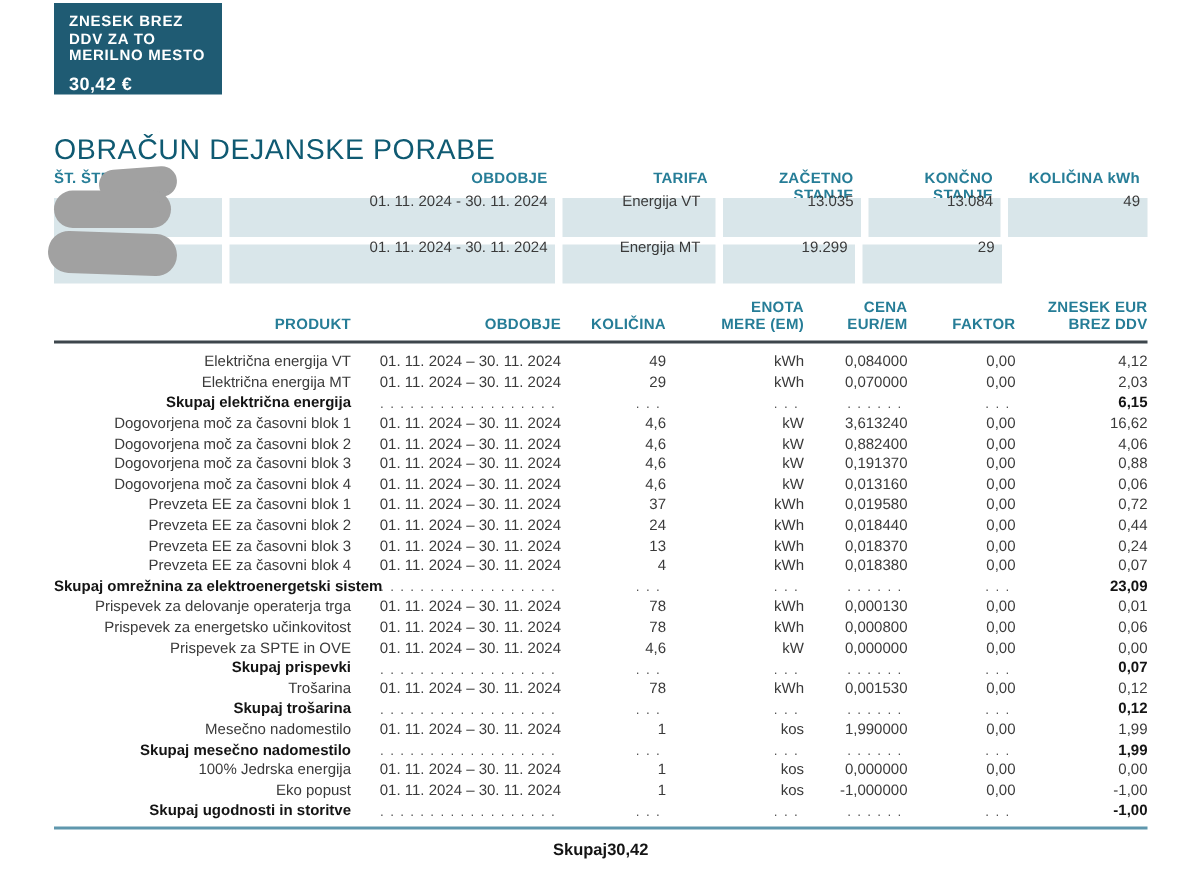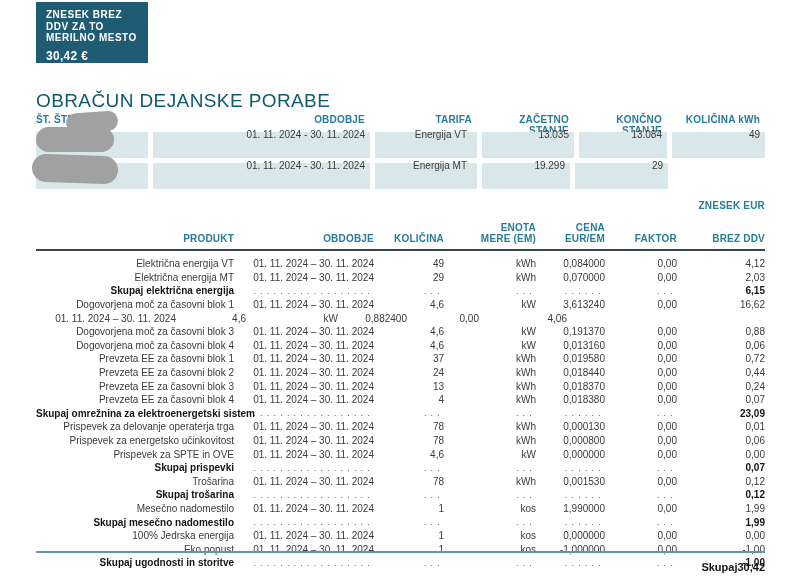--- a/index.html
+++ b/index.html
@@ -69,26 +69,26 @@
   .pt-row{display:flex;height:13.6px;align-items:center;font-size:10px;white-space:nowrap;}
   .pt-row.bold{font-weight:bold;color:var(--text-dark);}
   .pc{box-sizing:border-box;text-align:right;flex-shrink:0;}
   .pc.name{text-align:right;}
   .w-produkt{width:198px;}
   .w-obdobje{width:140px;}
   .w-kolicina{width:70px;}
   .w-enota{width:92px;}
   .w-cena{width:69px;}
   .w-faktor{width:72px;}
-  .w-znesek{width:88px;gap:22px;}
+  .w-znesek{width:88px;}
   .dots{font-weight:normal;color:#555;letter-spacing:4.2px;font-size:9px;}
   
   .total-line{position:absolute;left:36px;top:551px;width:729px;height:2px;background:var(--line-blue);}
   .total-row{position:absolute;left:36px;top:561px;width:729px;display:flex;
-    justify-content:flex-end;font-size:11px;font-weight:bold;color:var(--text-dark);}
+    justify-content:center;font-size:11px;font-weight:bold;color:var(--text-dark);}
 </style>
 </head>
 <body>
 
 <div class="summary-box">
   <div class="label">ZNESEK BREZ
 DDV ZA TO
 MERILNO MESTO</div>
   <div class="amount">30,42 €</div>
 </div>
@@ -189,20 +189,21 @@
       <div class="pt-row">
         <div class="pc name w-produkt">Dogovorjena moč za časovni blok 1</div>
         <div class="pc w-obdobje">01. 11. 2024 – 30. 11. 2024</div>
         <div class="pc w-kolicina">4,6</div>
         <div class="pc w-enota">kW</div>
         <div class="pc w-cena">3,613240</div>
         <div class="pc w-faktor">0,00</div>
         <div class="pc w-znesek">16,62</div>
       </div>
       <div class="pt-row">
+        <div class="pc name w-produkt">Dogovorjena moč za časovni blok 2</div>
         <div class="pc w-obdobje">01. 11. 2024 – 30. 11. 2024</div>
         <div class="pc w-kolicina">4,6</div>
         <div class="pc w-enota">kW</div>
         <div class="pc w-cena">0,882400</div>
         <div class="pc w-faktor">0,00</div>
         <div class="pc w-znesek">4,06</div>
       </div>
       <div class="pt-row">
         <div class="pc name w-produkt">Dogovorjena moč za časovni blok 3</div>
         <div class="pc w-obdobje">01. 11. 2024 – 30. 11. 2024</div>

